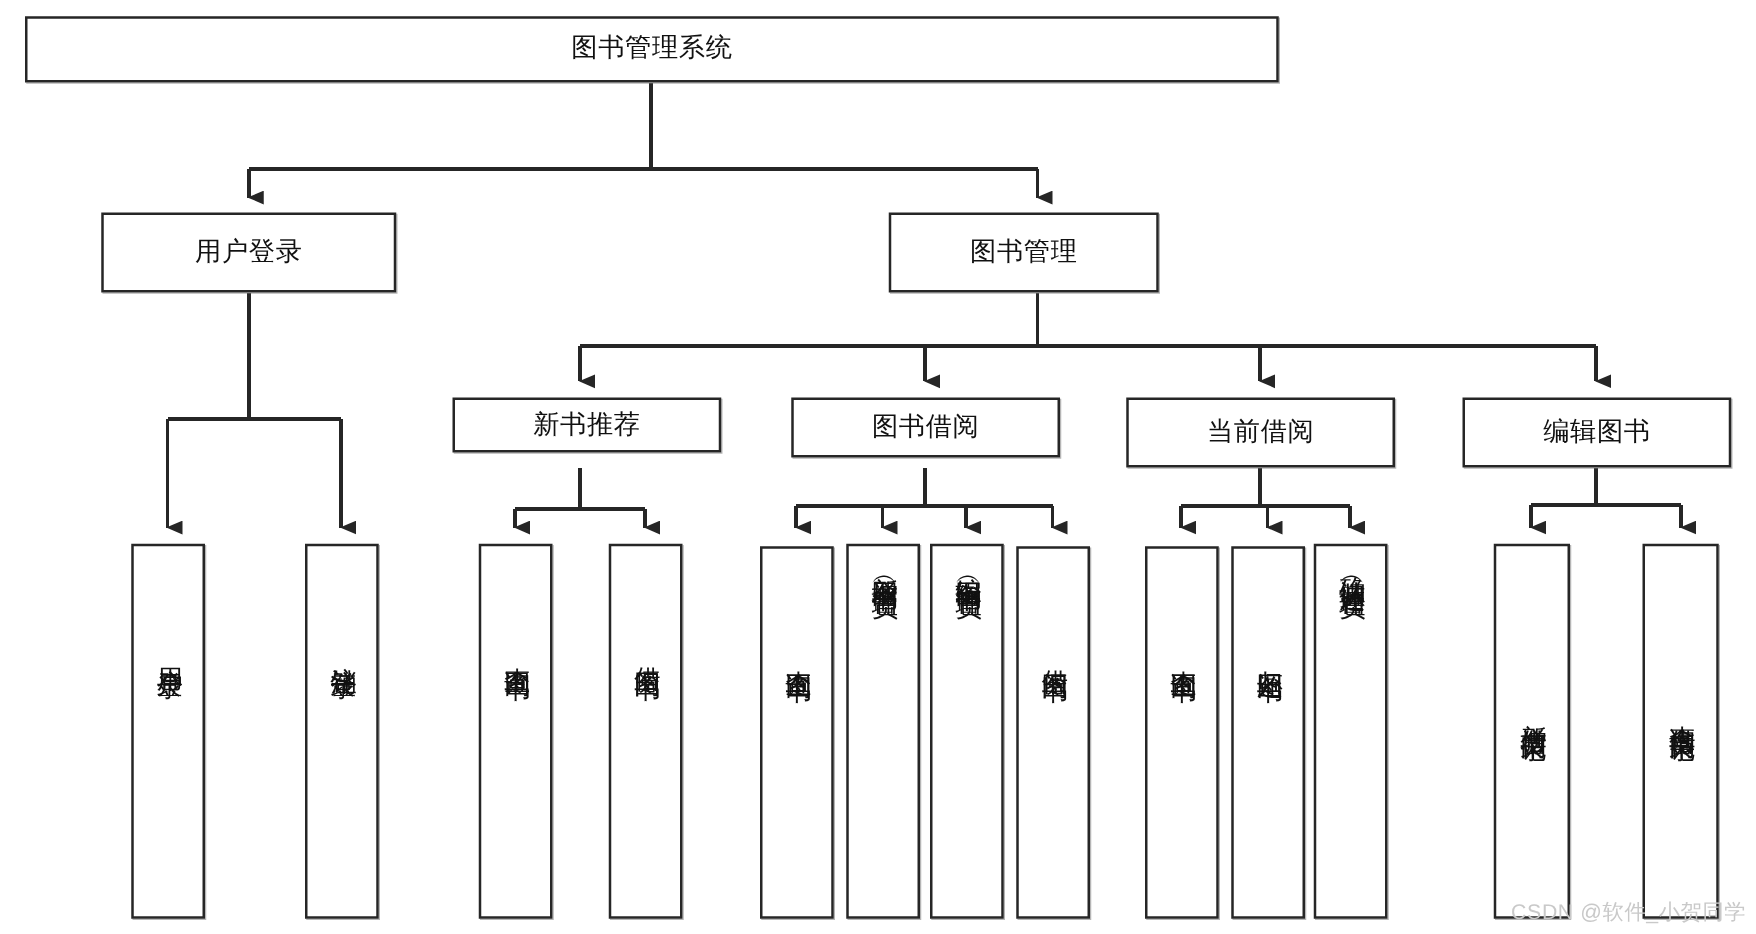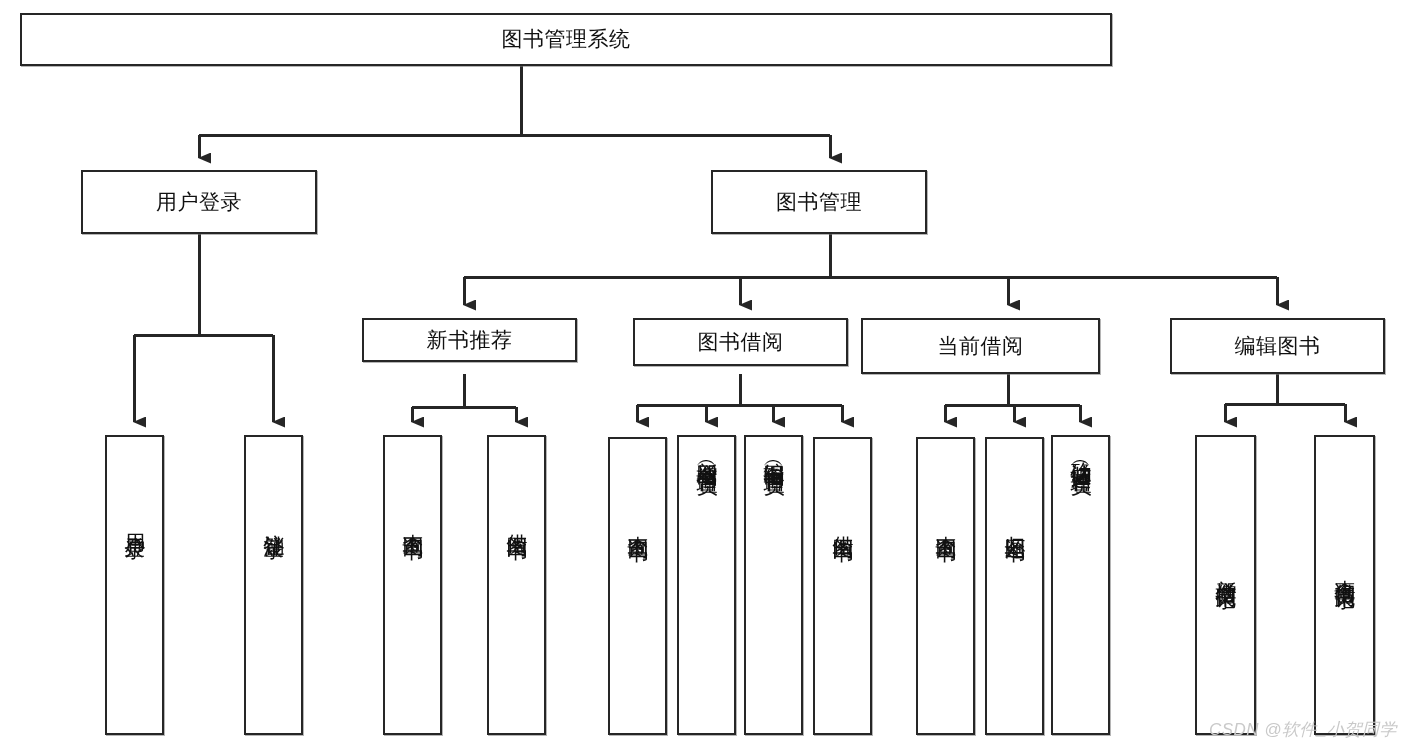--- a/index.html
+++ b/index.html
@@ -60,21 +60,20 @@
   #watermark{
     position:absolute;
     right:8px;
     bottom:6px;
     font-size:17px;
     color:#c9c9c9;
     letter-spacing:.5px;
     z-index:6;
     white-space:nowrap;
     user-select:none;
-    font-style:italic;
   }
 </style>
 </head>
 <body>
 
 <div id="canvas">
 
   <svg id="wires" viewBox="0 0 1405 747">
     <defs>
       <marker id="arr" markerWidth="12" markerHeight="13" refX="5.5" refY="12" orient="auto" markerUnits="userSpaceOnUse">
@@ -118,38 +117,38 @@
       <path d="M1014,405 L1014,422" marker-end="url(#arr)"></path>
       <path d="M1080,405 L1080,422" marker-end="url(#arr)"></path>
 
       <path d="M1277,374 L1277,404"></path>
       <path d="M1225,404 L1345,404"></path>
       <path d="M1225,404 L1225,422" marker-end="url(#arr)"></path>
       <path d="M1345,404 L1345,422" marker-end="url(#arr)"></path>
     </g>
   </svg>
 
-  <div class="node" style="left:20px; top:13px; width:1092px; height:53px;">
+  <div class="node" style="left:20px; top:13px; width:1003px; height:53px;">
     <span class="lbl">图书管理系统</span>
   </div>
 
   <div class="node" style="left:81px; top:170px; width:236px; height:64px;">
     <span class="lbl">用户登录</span>
   </div>
   <div class="node" style="left:711px; top:170px; width:216px; height:64px;">
     <span class="lbl">图书管理</span>
   </div>
 
   <div class="node" style="left:362px; top:318px; width:215px; height:44px;">
     <span class="lbl">新书推荐</span>
   </div>
   <div class="node" style="left:633px; top:318px; width:215px; height:48px;">
     <span class="lbl">图书借阅</span>
   </div>
-  <div class="node" style="left:861px; top:318px; width:239px; height:56px;">
+  <div class="node" style="left:901px; top:318px; width:215px; height:56px;">
     <span class="lbl">当前借阅</span>
   </div>
   <div class="node" style="left:1170px; top:318px; width:215px; height:56px;">
     <span class="lbl">编辑图书</span>
   </div>
 
   <div class="node vert low" style="left:105px; top:435px; width:59px; height:300px;">
     <span class="lbl">用户登录</span>
   </div>
   <div class="node vert low" style="left:244px; top:435px; width:59px; height:300px;">

